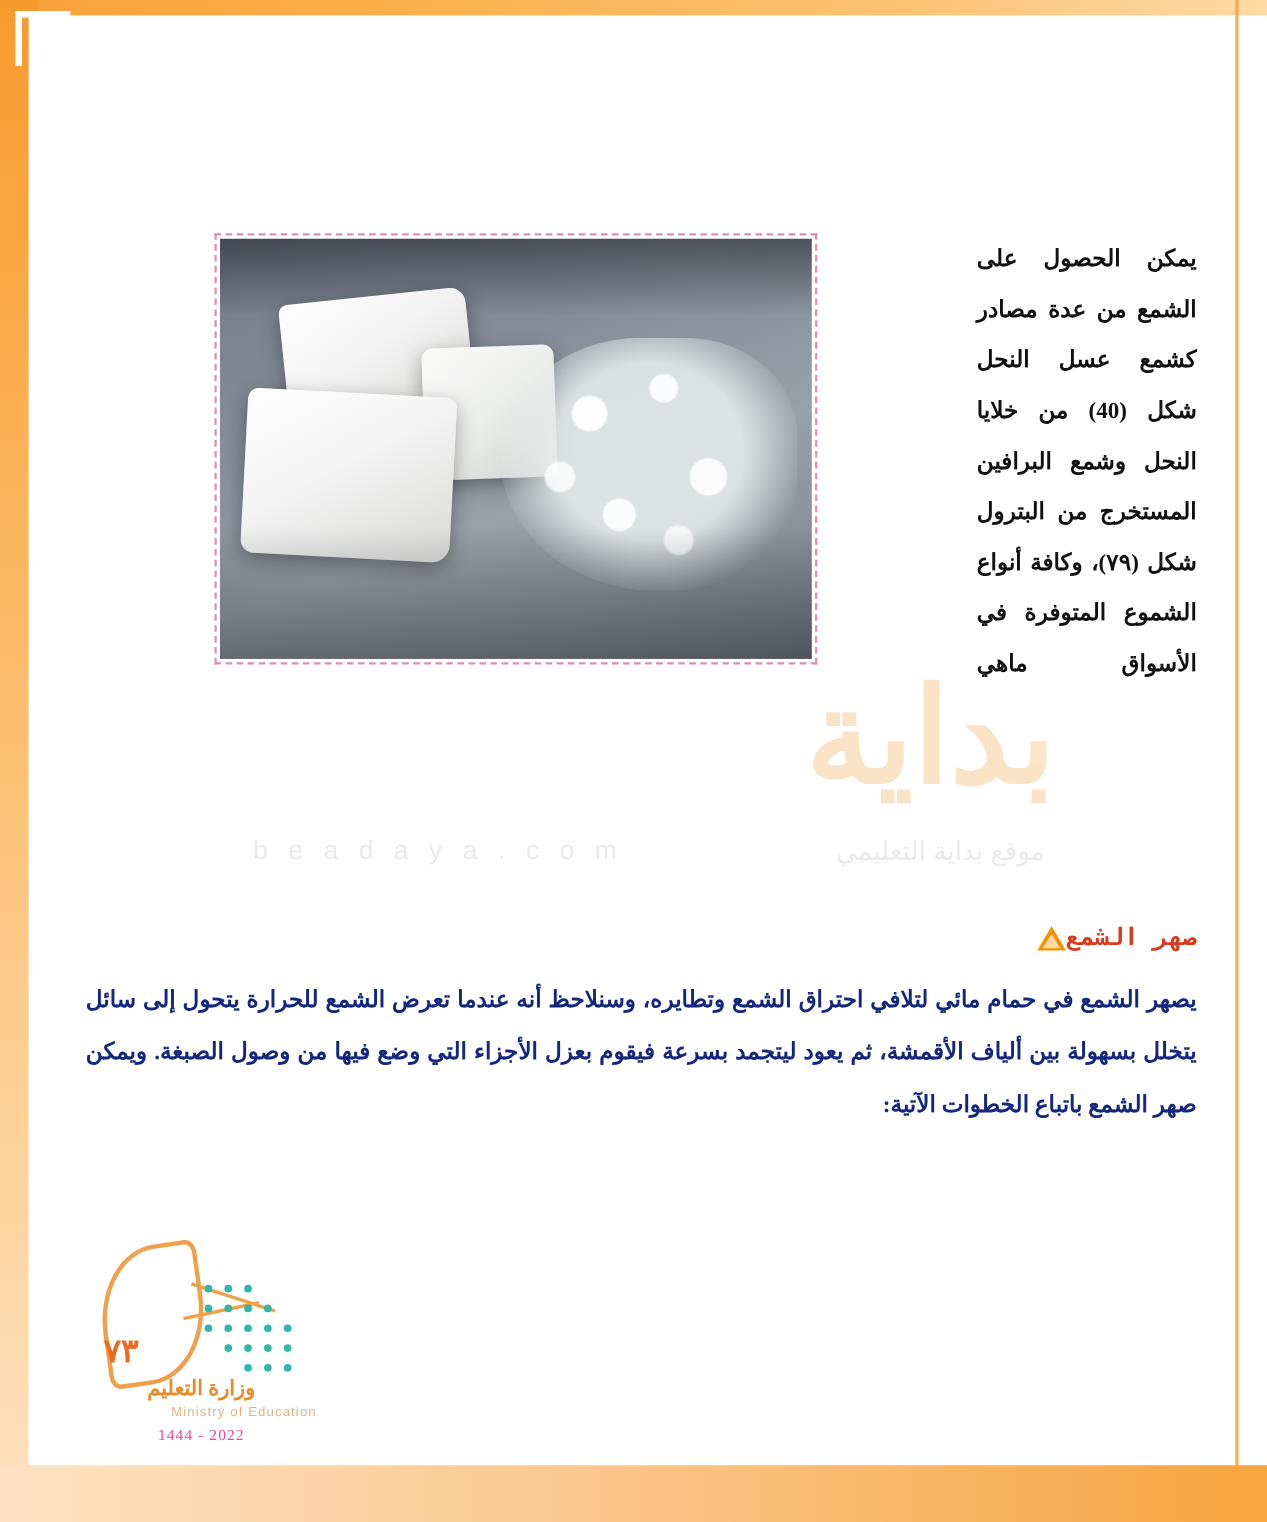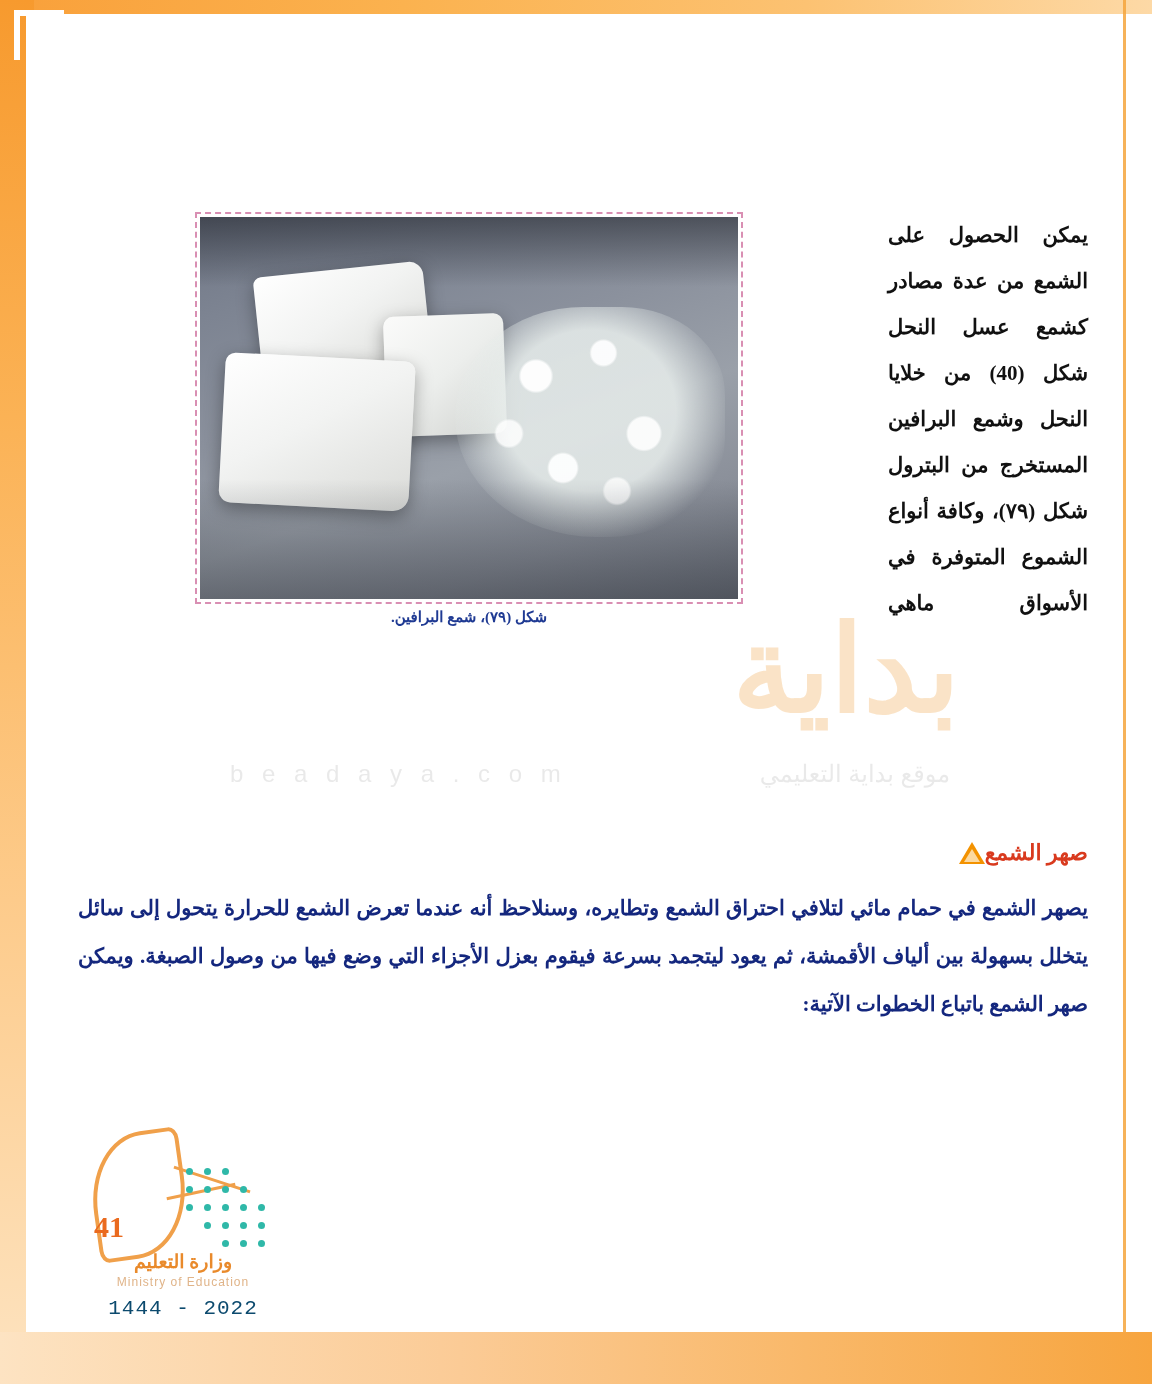--- a/index.html
+++ b/index.html
@@ -189,20 +189,21 @@
   }
 
   .section-head {
     position: absolute;
     right: 12px;
     top: 840px;
     display: flex;
     align-items: center;
     gap: 0;
     direction: rtl;
+    font-family: Liberation Mono, monospace;
   }
   .section-head .title {
     color: #d93a1e;
     font-size: 22px;
     font-weight: bold;
   }
   .tri-icon {
     width: 0; height: 0;
     border-left: 13px solid transparent;
     border-right: 13px solid transparent;
@@ -334,25 +335,26 @@
     font-weight: bold;
     direction: rtl;
     letter-spacing: 2px;
   }
   .ministry .en {
     font-size: 12px;
     color: #e0b489;
     font-family: "Liberation Sans", sans-serif;
     letter-spacing: 1px;
     margin-top: 2px;
+    text-align: right;
   }
   .ministry .yr {
-    font-size: 21px;
-    color: #0c4a6e;
-    font-family: Liberation Mono, monospace;
+    font-size: 14px;
+    color: #ec4899;
+    font-family: Liberation Serif, serif;
     margin-top: 8px;
     letter-spacing: 1px;
   }
 </style>
 </head>
 <body>
 
 <div id="page">
 
   <div class="frame-top"></div>
@@ -422,21 +424,20 @@
     <div class="photo-wrap">
       <div class="photo">
         <div class="photo-topdark"></div>
         <div class="wax-a"></div>
         <div class="wax-c"></div>
         <div class="wax-b"></div>
         <div class="wax-flakes"></div>
         <div class="photo-shadow"></div>
       </div>
     </div>
-    <div class="caption">شكل (٧٩)، شمع البرافين.</div>
 
     <div class="para-side">يمكن الحصول على الشمع من عدة مصادر كشمع عسل النحل شكل (40) من خلايا النحل وشمع البرافين المستخرج من البترول شكل (٧٩)، وكافة أنواع الشموع المتوفرة في الأسواق ماهي</div>
 
     <div class="section-head">
       <span class="title">صهر الشمع</span>
       <span class="tri-icon"></span>
     </div>
 
     <div class="para-blue">يصهر الشمع في حمام مائي لتلافي احتراق الشمع وتطايره، وسنلاحظ أنه عندما تعرض الشمع للحرارة يتحول إلى سائل يتخلل بسهولة بين ألياف الأقمشة، ثم يعود ليتجمد بسرعة فيقوم بعزل الأجزاء التي وضع فيها من وصول الصبغة. ويمكن صهر الشمع باتباع الخطوات الآتية:</div>
 
@@ -465,21 +466,21 @@
         <i style="left:54px; top:36px;"></i>
         <i style="left:72px; top:36px;"></i>
       <i style="left:18px; top:54px;"></i>
         <i style="left:36px; top:54px;"></i>
         <i style="left:54px; top:54px;"></i>
         <i style="left:72px; top:54px;"></i>
       <i style="left:36px; top:72px;"></i>
         <i style="left:54px; top:72px;"></i>
         <i style="left:72px; top:72px;"></i>
     </div>
-    <div class="page-num">41</div>
+    <div class="page-num">٧٣</div>
     <div class="ministry">
       <div class="ar">وزارة التعليم</div>
       <div class="en">Ministry of Education</div>
       <div class="yr">2022 - 1444</div>
     </div>
   </div>
 
 </div>
 
 </body></html>

